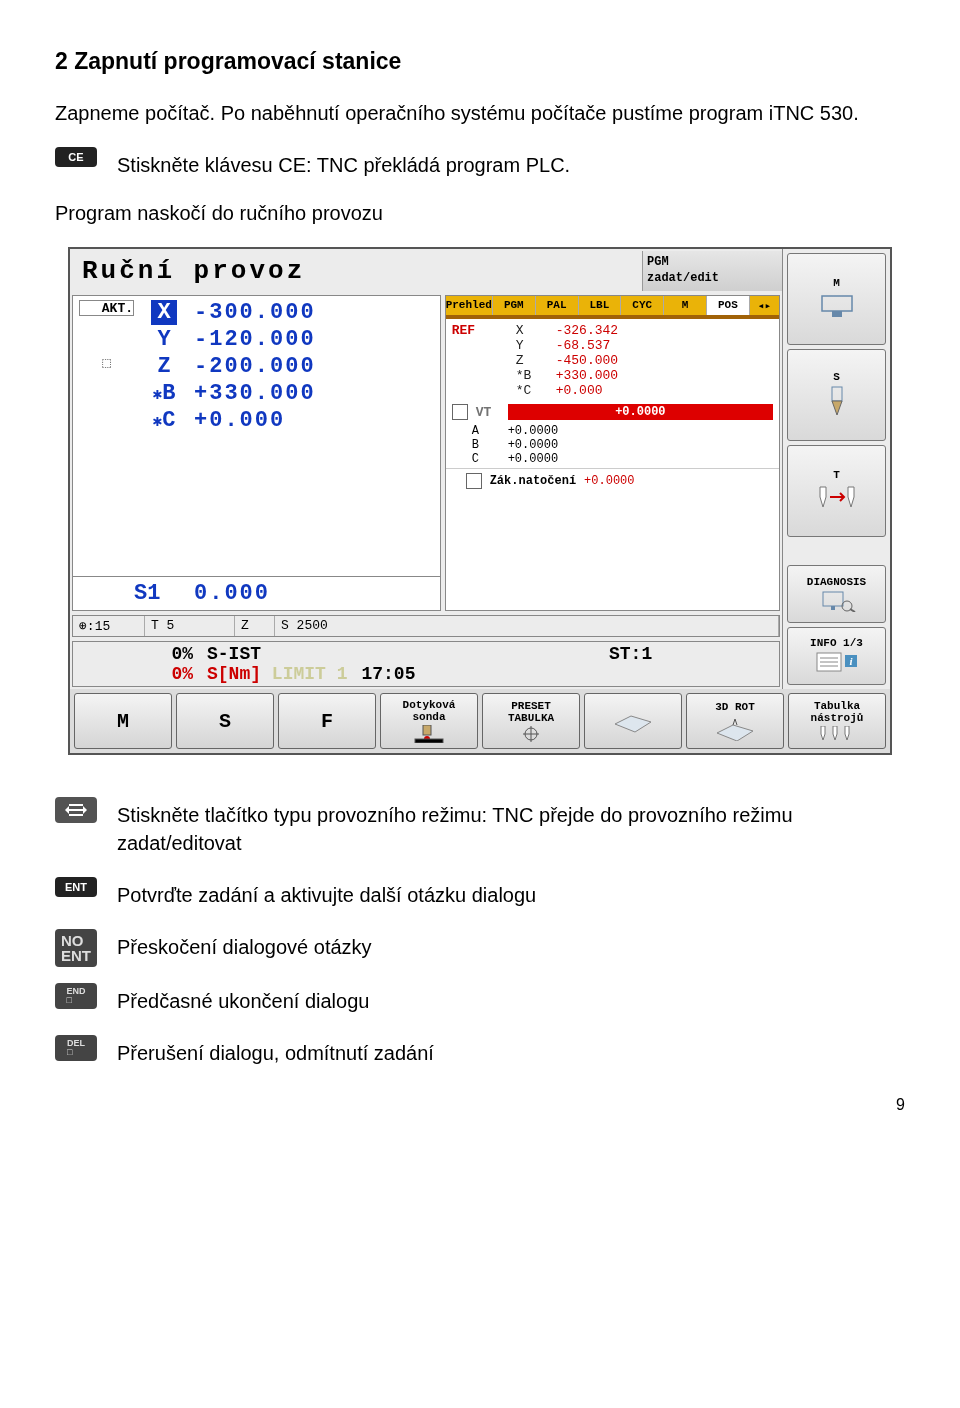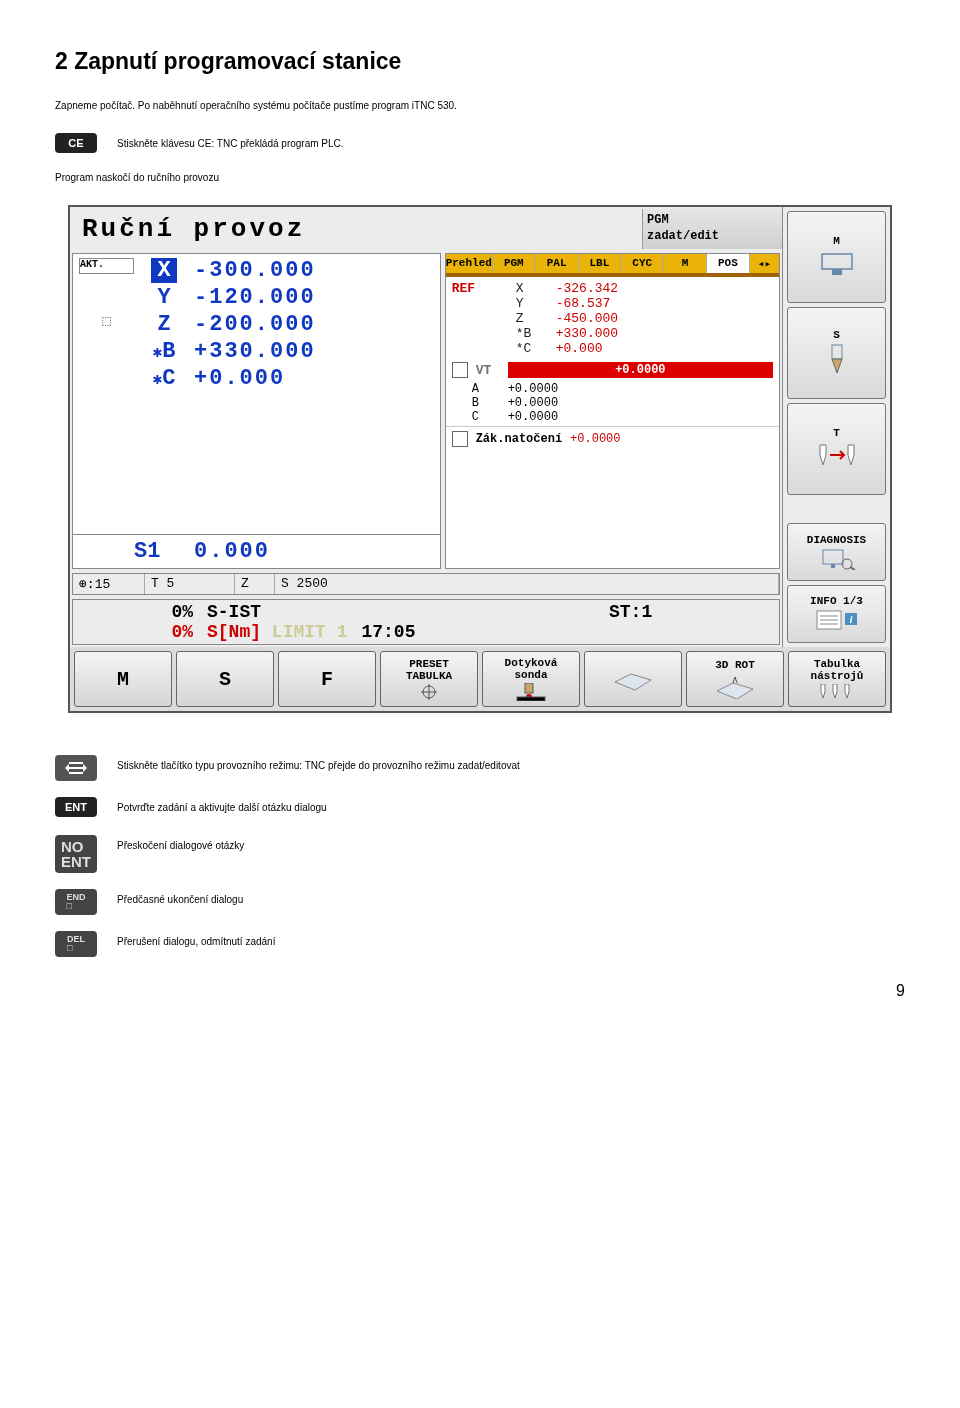--- a/index.html
+++ b/index.html
@@ -1,18 +1,18 @@
 <!DOCTYPE html>
 <html><head>
 <meta charset="utf-8">
 <style>
   body{margin:0;font-family:Arial,Helvetica,sans-serif;background:#fff;color:#000;width:960px}
   .page{padding:40px 55px 20px 55px}
   h1{font-size:23px;font-weight:bold;margin:8px 0 24px 0}
-  p{font-size:10px;margin:0 0 20px 0;line-height:1.4}
+  p{font-size:20px;margin:0 0 20px 0;line-height:1.4}
   .row{display:flex;align-items:flex-start;gap:20px;margin:16px 0}
   .row p{margin:4px 0}
   .key{display:inline-flex;align-items:center;justify-content:center;background:#222;color:#fff;border-radius:4px;font-size:11px;font-weight:bold;min-width:30px;padding:4px 6px}
   .key.light{background:#444;color:#ddd}
   .key.mode{background:#535353}
   .key svg{display:block}
   .pagenum{text-align:right;font-size:16px;margin-top:25px}
   
   .tnc{border:2px solid #555;margin:8px auto 42px auto;width:820px;font-family:"Lucida Console","Courier New",monospace;font-size:13px;color:#000;background:#ececec}
   .tnc *{box-sizing:border-box}
@@ -21,21 +21,21 @@
   .tnc-side{width:108px;display:flex;flex-direction:column;gap:4px;padding:4px;border-left:1px solid #888}
   .sk{background:linear-gradient(#f4f4f4,#d9d9d9);border:1px solid #777;border-radius:3px;text-align:center;font-size:11px;font-weight:bold;padding:4px 2px;display:flex;flex-direction:column;align-items:center;gap:2px;min-height:58px;justify-content:center}
   .sk.big{min-height:92px}
   .sk svg{display:block}
   .titlebar{display:flex;align-items:center;height:44px}
   .titlebar .mode{flex:1;font-size:26px;font-weight:bold;letter-spacing:3px;padding-left:12px}
   .titlebar .mode2{width:140px;font-size:12px;font-weight:bold;padding:4px;border-left:1px solid #999;background:linear-gradient(#e6e6e6,#cfcfcf);line-height:1.3}
   .workarea{display:flex;flex:1;min-height:320px}
   .posarea{flex:1.1;border:1px solid #888;margin:2px;background:#fff;display:flex;flex-direction:column}
   .positions{flex:1;display:grid;grid-template-columns:55px 60px 40px 1fr;align-content:start;row-gap:2px;padding:4px 6px;font-size:22px;font-weight:bold;color:#1038c0}
-  .positions .akt{grid-column:1;font-size:10px;font-weight:bold;color:#000;background:#fff;border:1px solid #888;text-align:left;height:16px;align-self:start}
+  .positions .akt{grid-column:1;font-size:13px;font-weight:bold;color:#000;background:#fff;border:1px solid #888;text-align:right;height:16px;align-self:start}
   .positions .ic{grid-column:1;font-size:14px;color:#555;text-align:center}
   .positions .spc{grid-column:1}
   .positions .badge{grid-column:2;font-size:22px;text-align:center}
   .positions .badge span{background:#1038c0;color:#fff;padding:0 6px}
   .positions .axis{grid-column:2;text-align:center}
   .positions .val{grid-column:3/5;text-align:left;letter-spacing:2px}
   .s1{border-top:1px solid #888;display:grid;grid-template-columns:55px 60px 1fr;padding:4px 6px;font-size:22px;font-weight:bold;color:#1038c0}
   .infoarea{flex:1;border:1px solid #888;margin:2px;background:#fff;display:flex;flex-direction:column}
   .tabs{display:flex;background:#eab308;border-bottom:4px solid #a16207}
   .tab{flex:1;text-align:center;font-size:11px;font-weight:bold;padding:3px 0;border-right:1px solid #aaa;cursor:pointer}
@@ -45,21 +45,21 @@
   .refrow{display:grid;grid-template-columns:60px 36px 1fr;gap:4px;color:#222}
   .refrow .lbl{font-weight:bold}
   .refrow .neg{color:#c00}
   .refrow .pos{color:#c00}
   .vtline{display:flex;align-items:center;gap:8px;padding:2px 6px}
   .vtline .vticon{width:16px;height:16px;border:1px solid #666}
   .vtline .vtlbl{font-weight:bold;color:#737373;width:24px}
   .vtline .vtbar{flex:1;background:#d00;color:#fff;text-align:center;font-weight:bold;font-size:12px;padding:1px 0}
   .abcgrid{padding:2px 6px;font-size:12px}
   .abcrow{display:grid;grid-template-columns:20px 36px 1fr}
-  .zakline{display:flex;align-items:center;gap:8px;padding:4px 6px;border-top:1px solid #ccc}
+  .zakline{display:flex;align-items:center;gap:8px;padding:4px 20px;border-top:1px solid #ccc}
   .zakline .zicon{width:16px;height:16px;border:1px solid #666}
   .statusarea{display:flex;border:1px solid #888;margin:2px;font-size:13px}
   .statusarea .cell{border-right:1px solid #aaa;padding:2px 6px}
   .bottomstat{display:flex;flex-direction:column;border:1px solid #888;margin:2px;font-size:18px;font-weight:bold;padding:2px 50px}
   .bottomstat .l1{display:flex;gap:14px}
   .bottomstat .l1 span:first-child{width:70px;text-align:right}
   .bottomstat .red{color:#c00}
   .bottomstat .lim{color:#cc9}
   .softkeys{display:flex;background:#dcdcdc;padding:4px;gap:4px}
   .softkey{flex:1;background:linear-gradient(#f4f4f4,#d5d5d5);border:1px solid #666;border-radius:3px;display:flex;flex-direction:column;align-items:center;justify-content:center;gap:2px;font-size:11px;font-weight:bold;min-height:56px;text-align:center}
@@ -257,35 +257,35 @@
             </svg>
         </div>
       </div>
     </div>
 
     <div class="softkeys">
       <div class="softkey big">M</div>
       <div class="softkey big">S</div>
       <div class="softkey big">F</div>
       <div class="softkey">
+        <span style="white-space:pre-line">Dotyková
+sonda</span>
+        <svg width="32" height="18">
+            <rect x="10" y="0" width="8" height="10" fill="#c7a86a" stroke="#555"></rect>
+            <circle cx="14" cy="14" r="3" fill="#c00"></circle>
+            <rect x="2" y="14" width="28" height="4" fill="repeating-linear-gradient(45deg,#888,#888 2px,#fff 2px,#fff 4px)" stroke="#555"></rect>
+          </svg>
+      </div>
+      <div class="softkey">
         <span style="white-space:pre-line">PRESET
 TABULKA</span>
         <svg width="20" height="16">
             <circle cx="10" cy="8" r="6" fill="none" stroke="#555"></circle>
             <line x1="10" y1="0" x2="10" y2="16" stroke="#555"></line>
             <line x1="2" y1="8" x2="18" y2="8" stroke="#555"></line>
-          </svg>
-      </div>
-      <div class="softkey">
-        <span style="white-space:pre-line">Dotyková
-sonda</span>
-        <svg width="32" height="18">
-            <rect x="10" y="0" width="8" height="10" fill="#c7a86a" stroke="#555"></rect>
-            <circle cx="14" cy="14" r="3" fill="#c00"></circle>
-            <rect x="2" y="14" width="28" height="4" fill="repeating-linear-gradient(45deg,#888,#888 2px,#fff 2px,#fff 4px)" stroke="#555"></rect>
           </svg>
       </div>
       <div class="softkey">
         <svg width="44" height="30">
             <path d="M4 18 L20 10 L40 16 L24 26 Z" fill="#dde6ee" stroke="#888"></path>
           </svg>
       </div>
       <div class="softkey">
         <span>3D ROT</span>
         <svg width="44" height="26">

